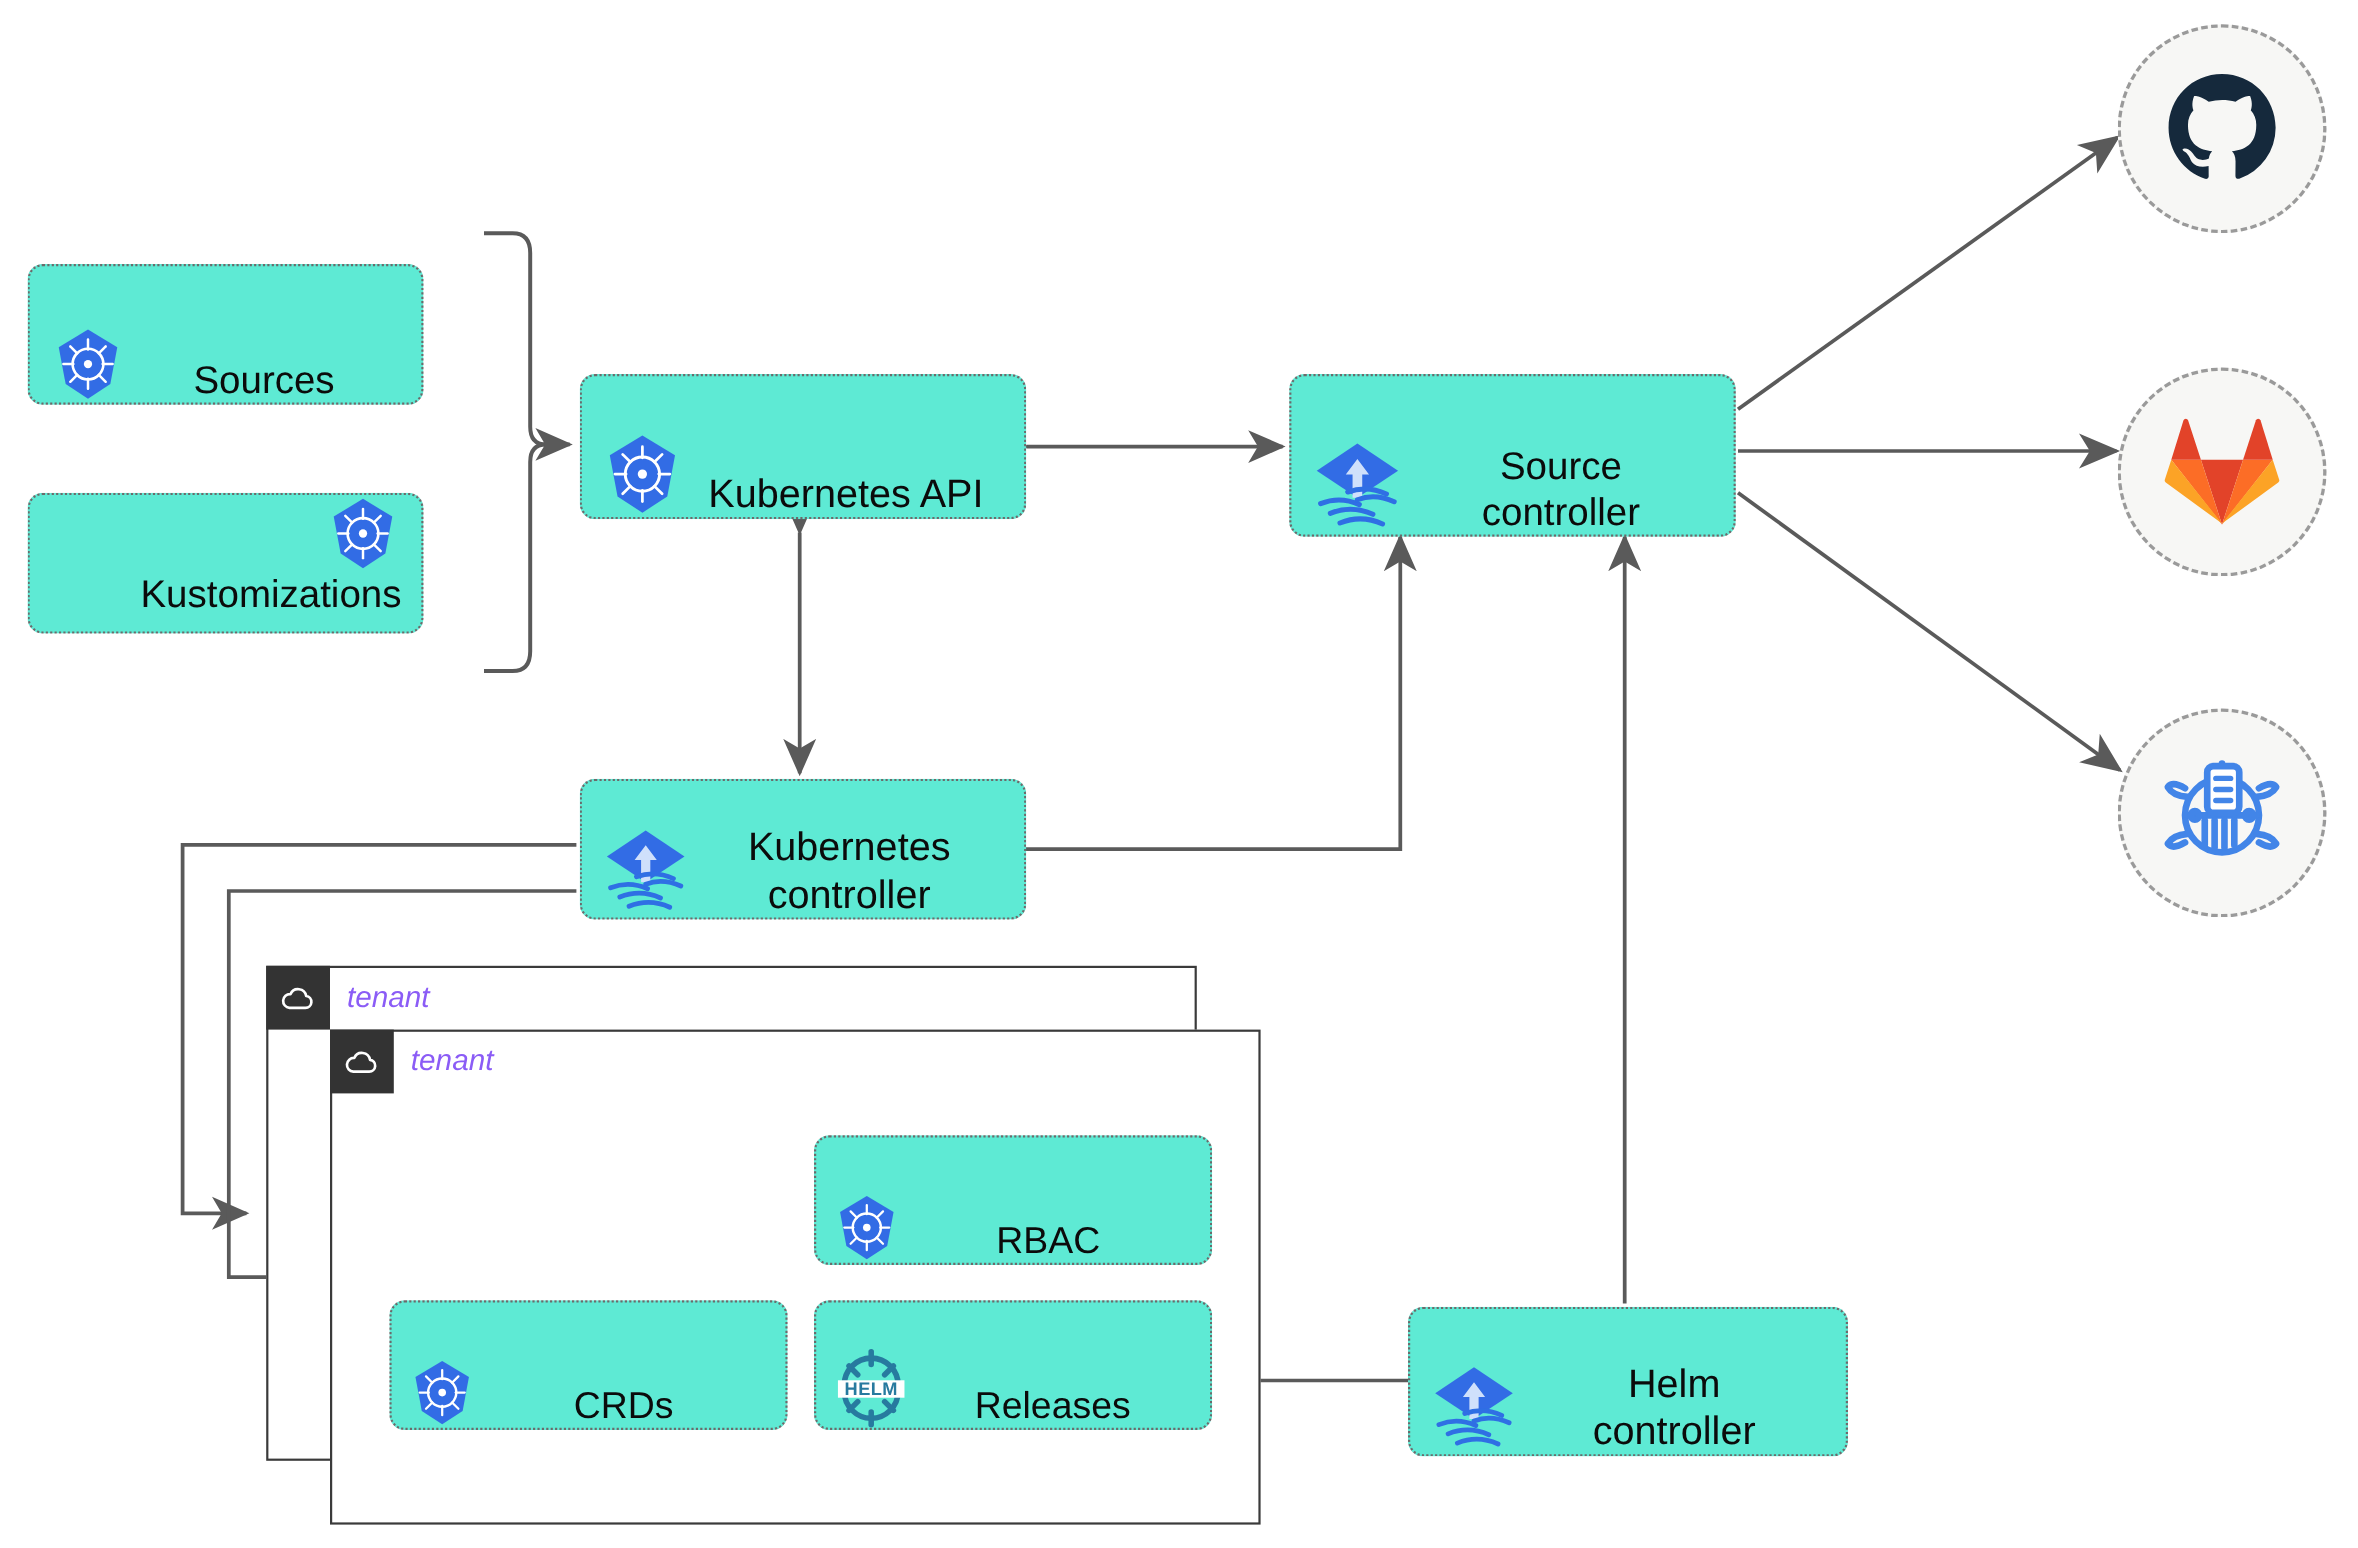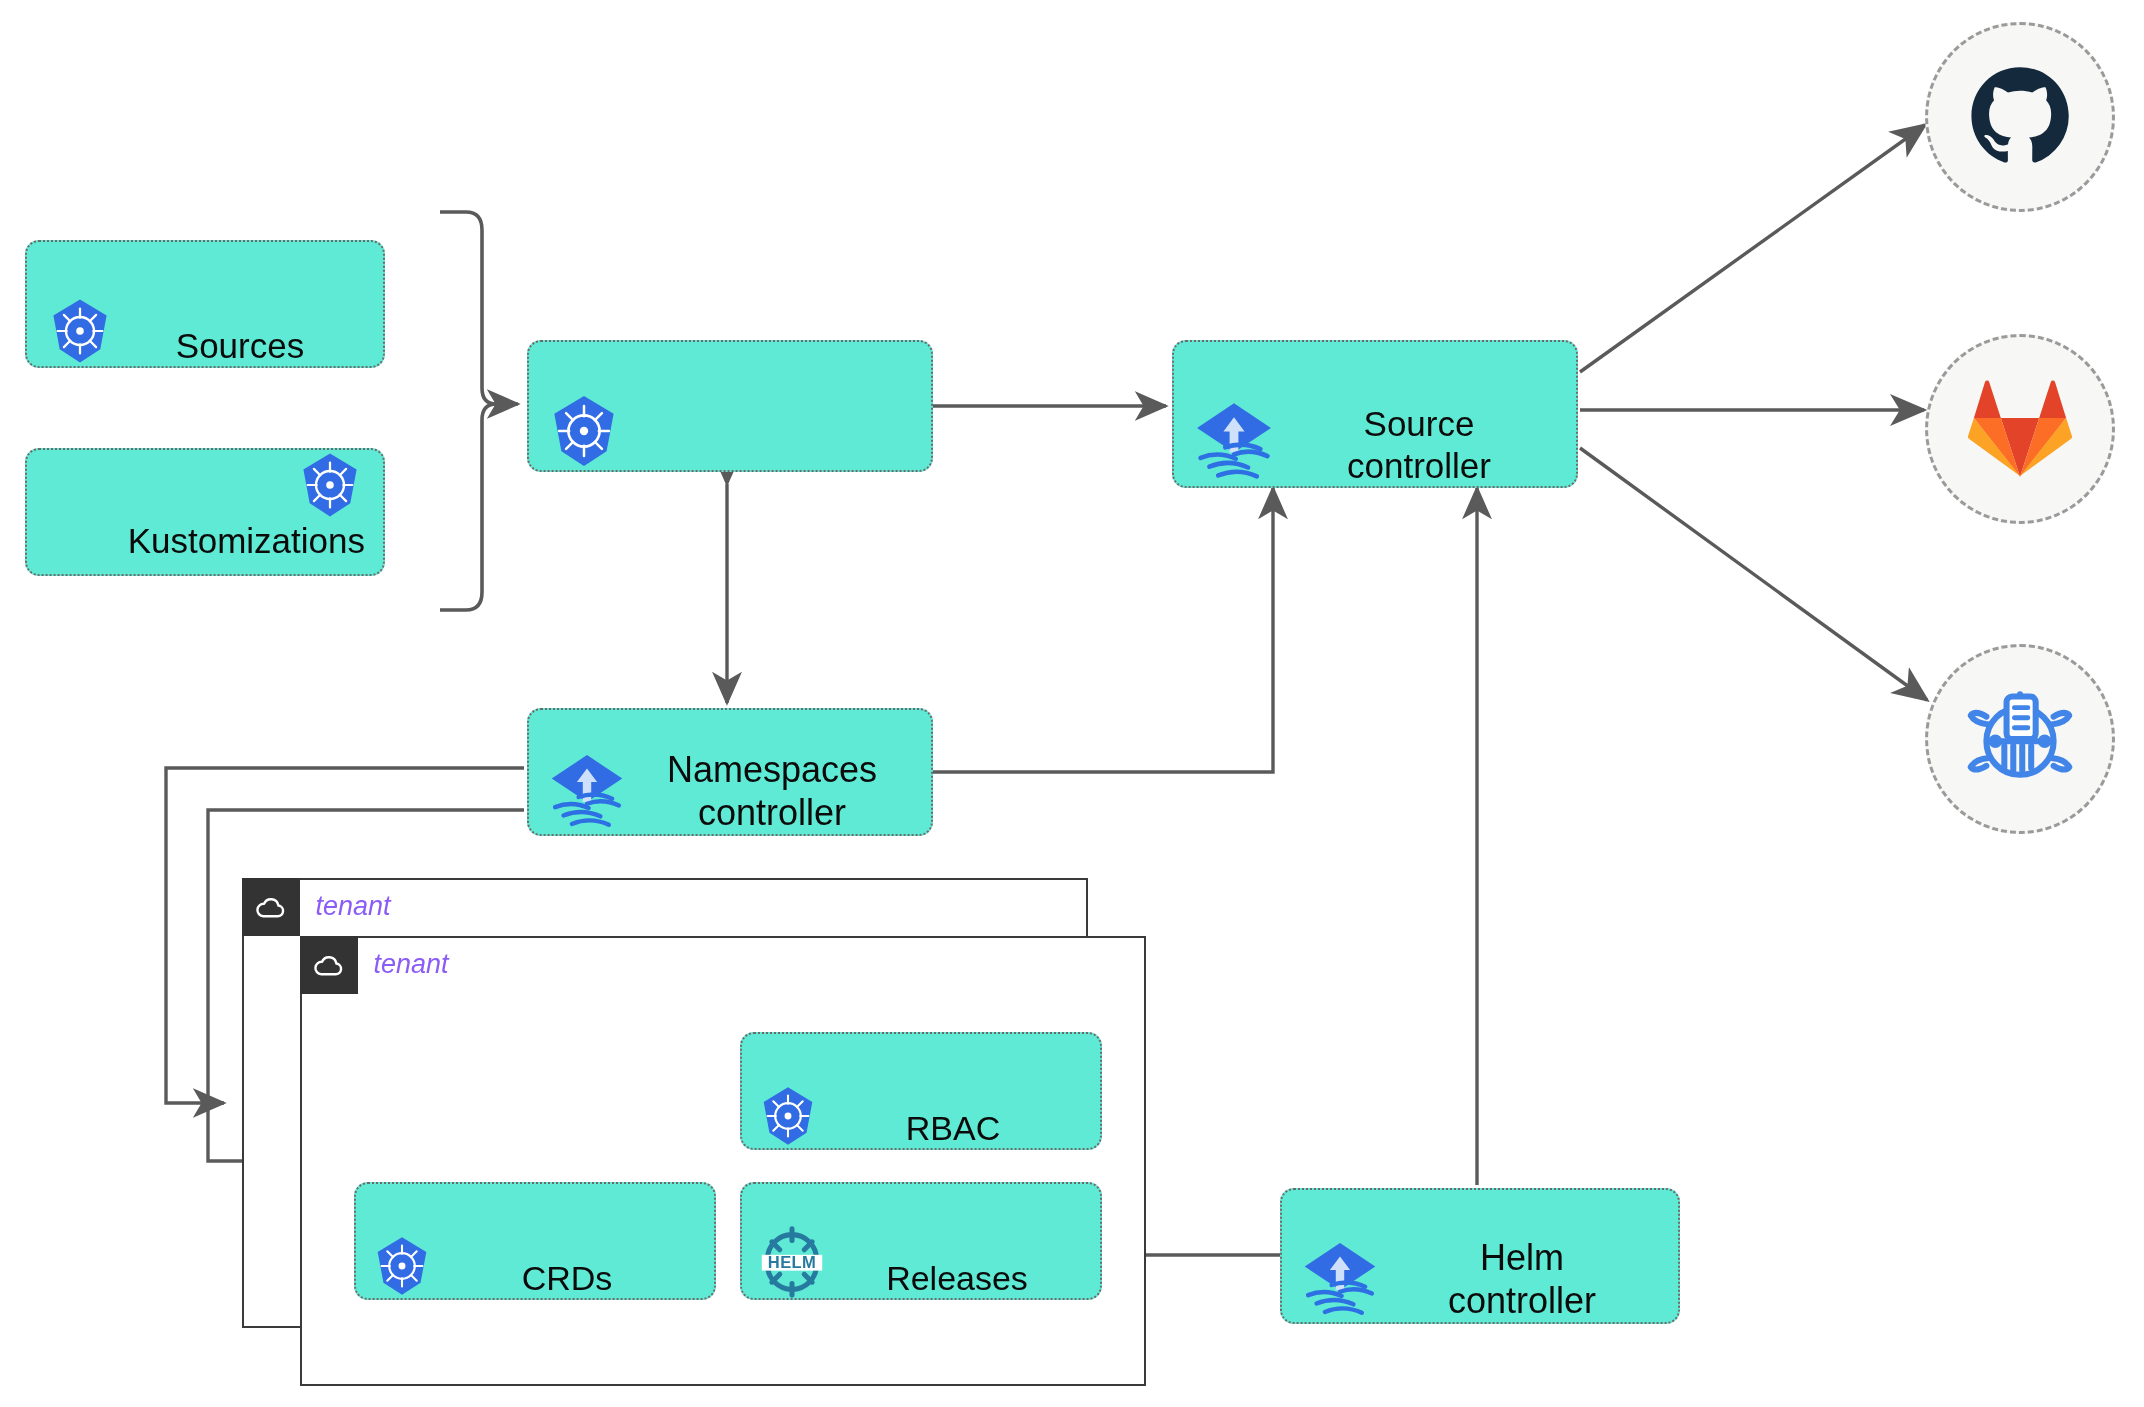--- a/index.html
+++ b/index.html
@@ -141,20 +141,21 @@
             <line x1="50" y1="69" x2="50" y2="82"></line>
           <line x1="18" y1="50" x2="31" y2="50"></line>
             <line x1="69" y1="50" x2="82" y2="50"></line>
           <line x1="27" y1="27" x2="36" y2="36"></line>
             <line x1="64" y1="64" x2="73" y2="73"></line>
           <line x1="73" y1="27" x2="64" y2="36"></line>
             <line x1="36" y1="64" x2="27" y2="73"></line>
         </g>
       </svg>
     </span>
+    <span class="lbl" style="font-size:36px;">Kubernetes API</span>
   </div>
 
   <div class="node" style="left:1172px;top:340px;width:406px;height:148px;padding:0 16px;">
     <span class="ico">
       <svg width="88" height="88" viewBox="0 0 100 100">
         <path d="M50 6 L92 34 L50 62 L8 34 Z" fill="#326CE5"></path>
         <path d="M50 22 L62 38 L55 38 L55 62 L45 62 L45 38 L38 38 Z" fill="#cfe0fb"></path>
         <g stroke="#2F6FE4" stroke-width="5.2" stroke-linecap="round" fill="none">
           <path d="M12 68 Q 32 60 52 69"></path>
           <path d="M22 78 Q 44 69 66 79"></path>
@@ -175,21 +176,21 @@
         <path d="M50 22 L62 38 L55 38 L55 62 L45 62 L45 38 L38 38 Z" fill="#cfe0fb"></path>
         <g stroke="#2F6FE4" stroke-width="5.2" stroke-linecap="round" fill="none">
           <path d="M12 68 Q 32 60 52 69"></path>
           <path d="M22 78 Q 44 69 66 79"></path>
           <path d="M32 88 Q 54 79 76 89"></path>
           <path d="M50 64 Q 68 57 88 66"></path>
           <path d="M40 56 Q 60 49 80 58"></path>
         </g>
       </svg>
     </span>
-    <span class="lbl" style="font-size:36px;">Namespaces
+    <span class="lbl" style="font-size:36px;">Kubernetes
 controller</span>
   </div>
 
   <div class="node" style="left:1280px;top:1188px;width:400px;height:136px;padding:0 16px;">
     <span class="ico">
       <svg width="84" height="84" viewBox="0 0 100 100">
         <path d="M50 6 L92 34 L50 62 L8 34 Z" fill="#326CE5"></path>
         <path d="M50 22 L62 38 L55 38 L55 62 L45 62 L45 38 L38 38 Z" fill="#cfe0fb"></path>
         <g stroke="#2F6FE4" stroke-width="5.2" stroke-linecap="round" fill="none">
           <path d="M12 68 Q 32 60 52 69"></path>

